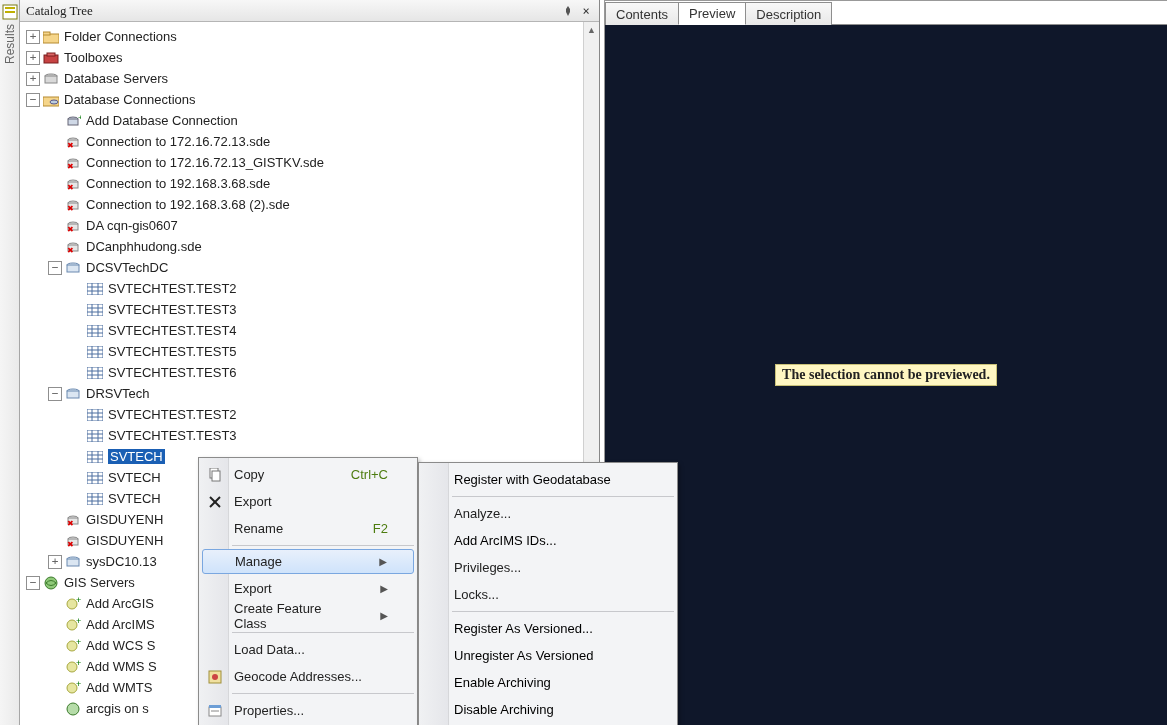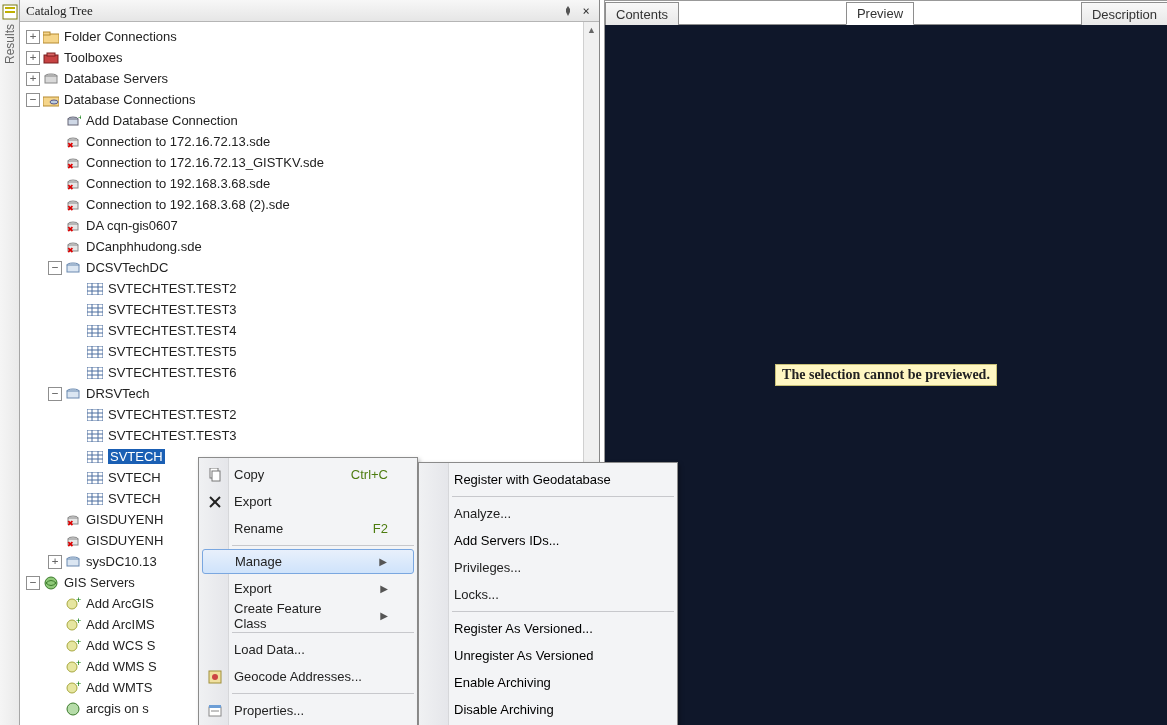--- a/index.html
+++ b/index.html
@@ -114,21 +114,20 @@
     display:flex; flex-direction:column;
     border-top:1px solid #999;
     border-left:1px solid #999;
     margin-left:4px;
   }
   .tabs {
     display:flex;
     height:24px;
     border-bottom:1px solid #8e8e8e;
     background:#fff;
-    justify-content:space-between;
   }
   .tab {
     padding:2px 10px;
     border:1px solid #8e8e8e;
     border-bottom:none;
     position:relative;
     top:1px;
     background:linear-gradient(#f8f8f8,#e8e8e8);
     margin-right:-1px;
     font-size:13px;
@@ -689,21 +688,21 @@
     <div class="ctx" id="ctx-sub">
       <div class="gutter"></div>
       <div class="ctx-item disabled">
           <span>Register with Geodatabase</span>
         </div>
       <div class="ctx-sep"></div>
       <div class="ctx-item">
           <span>Analyze...</span>
         </div>
       <div class="ctx-item disabled">
-          <span>Add Servers IDs...</span>
+          <span>Add ArcIMS IDs...</span>
         </div>
       <div class="ctx-item">
           <span>Privileges...</span>
         </div>
       <div class="ctx-item">
           <span>Locks...</span>
         </div>
       <div class="ctx-sep"></div>
       <div class="ctx-item disabled">
           <span>Register As Versioned...</span>

